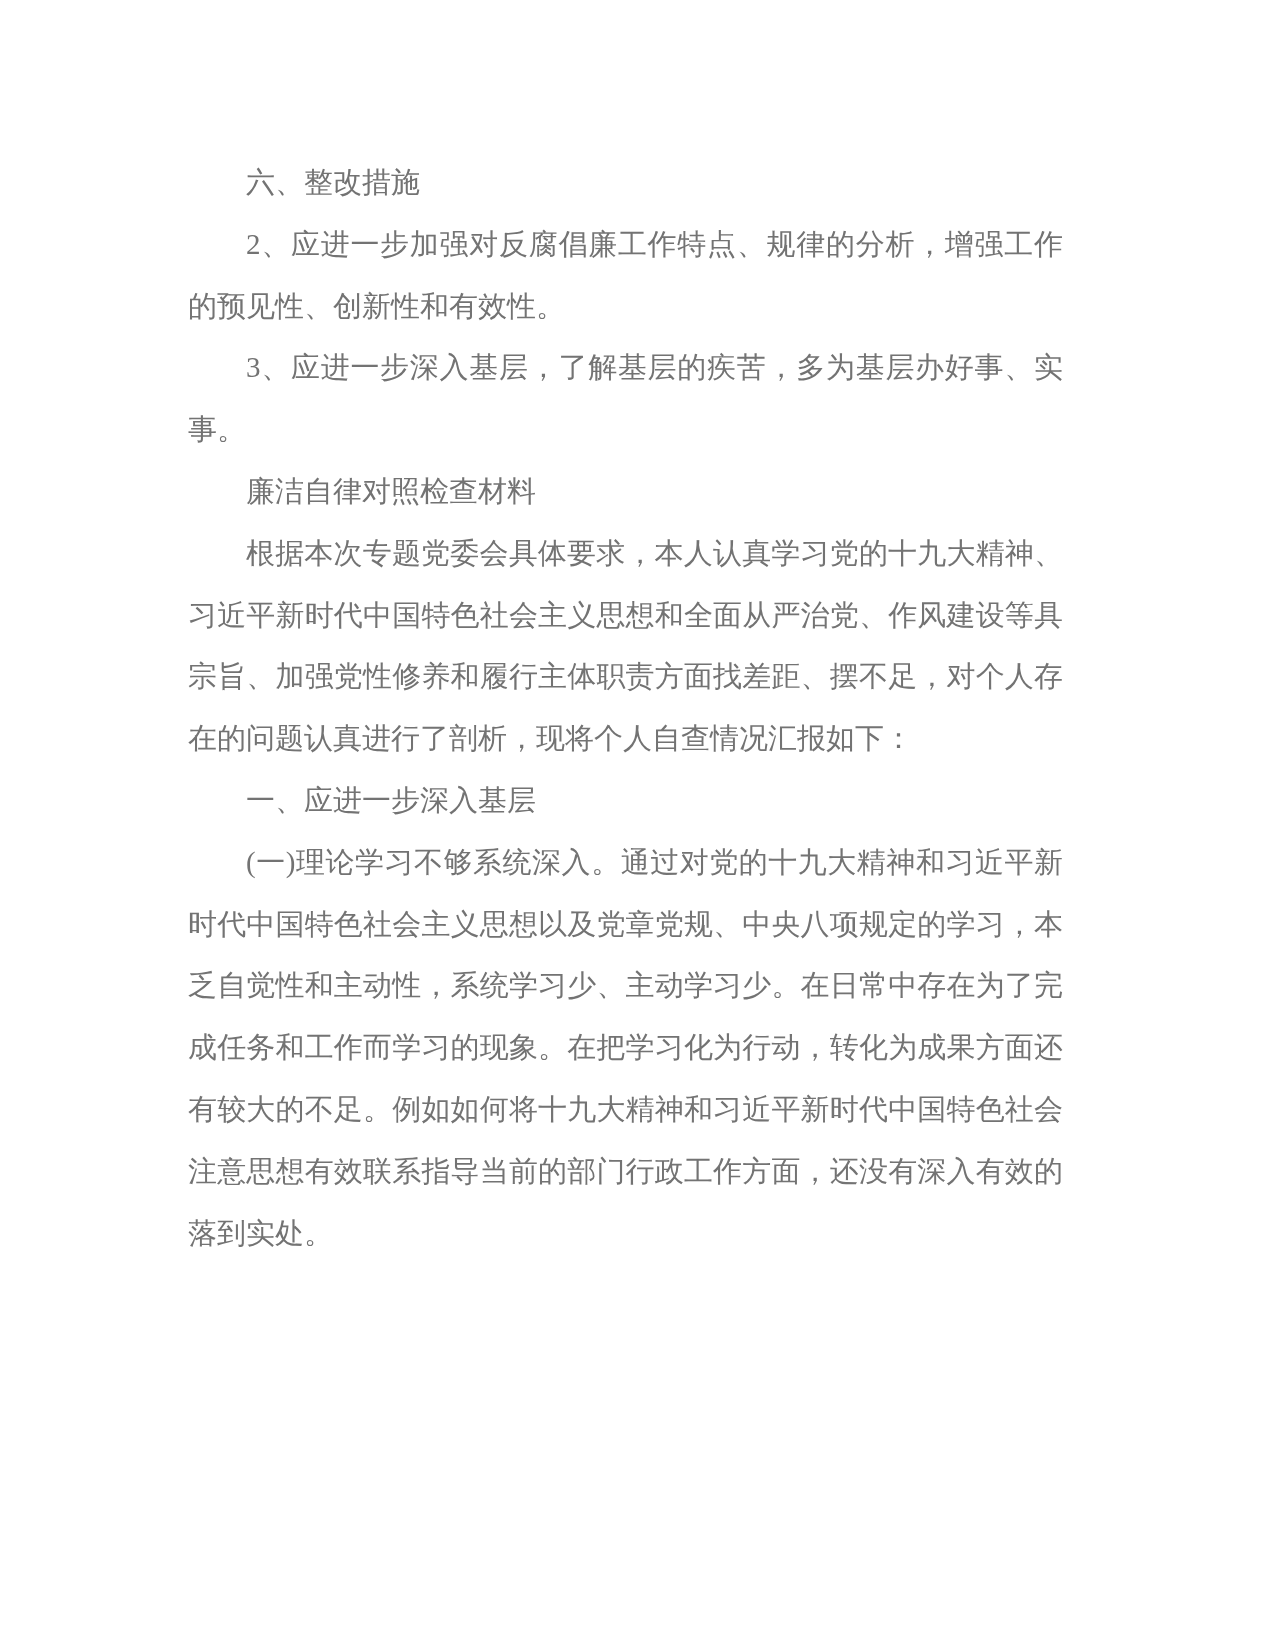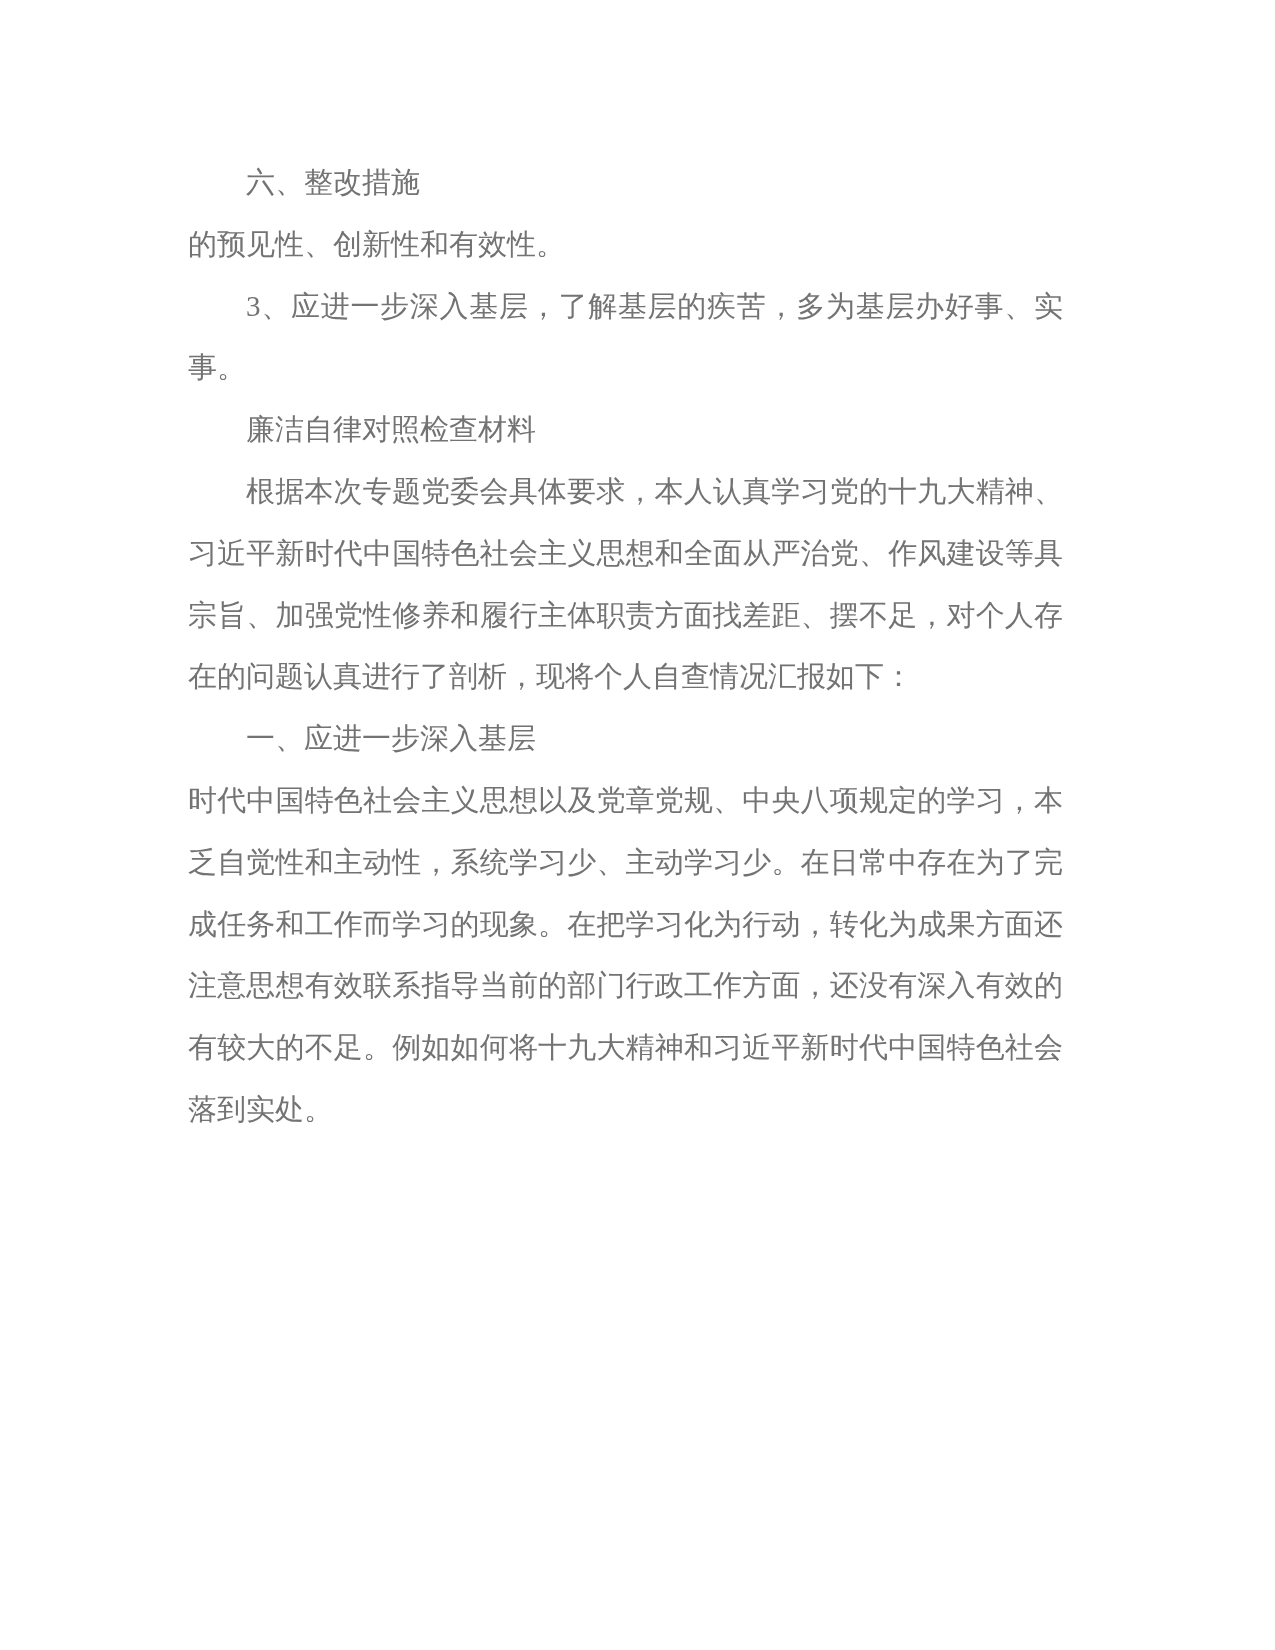--- a/index.html
+++ b/index.html
@@ -46,40 +46,42 @@
 </style>
 </head>
 <body>
 
 <div class="page">
   <div class="text-block" id="paragraphs">
       <div class="para">
         <div class="line first last">六、整改措施</div>
       </div>
       <div class="para">
+        <div class="line first">2、应进一步加强对反腐倡廉工作特点、规律的分析，增强工作</div>
         <div class="line last">的预见性、创新性和有效性。</div>
       </div>
       <div class="para">
         <div class="line first">3、应进一步深入基层，了解基层的疾苦，多为基层办好事、实</div>
         <div class="line last">事。</div>
       </div>
       <div class="para">
         <div class="line first last">廉洁自律对照检查材料</div>
       </div>
       <div class="para">
         <div class="line first">根据本次专题党委会具体要求，本人认真学习党的十九大精神、</div>
         <div class="line">习近平新时代中国特色社会主义思想和全面从严治党、作风建设等具</div>
         <div class="line">宗旨、加强党性修养和履行主体职责方面找差距、摆不足，对个人存</div>
         <div class="line last">在的问题认真进行了剖析，现将个人自查情况汇报如下：</div>
       </div>
       <div class="para">
         <div class="line first last">一、应进一步深入基层</div>
       </div>
       <div class="para">
+        <div class="line first">(一)理论学习不够系统深入。通过对党的十九大精神和习近平新</div>
         <div class="line">时代中国特色社会主义思想以及党章党规、中央八项规定的学习，本</div>
         <div class="line">乏自觉性和主动性，系统学习少、主动学习少。在日常中存在为了完</div>
         <div class="line">成任务和工作而学习的现象。在把学习化为行动，转化为成果方面还</div>
+        <div class="line">有较大的不足。例如如何将十九大精神和习近平新时代中国特色社会</div>
         <div class="line">注意思想有效联系指导当前的部门行政工作方面，还没有深入有效的</div>
-        <div class="line">有较大的不足。例如如何将十九大精神和习近平新时代中国特色社会</div>
         <div class="line last">落到实处。</div>
       </div>
     </div>
 </div>
 
 </body></html>

